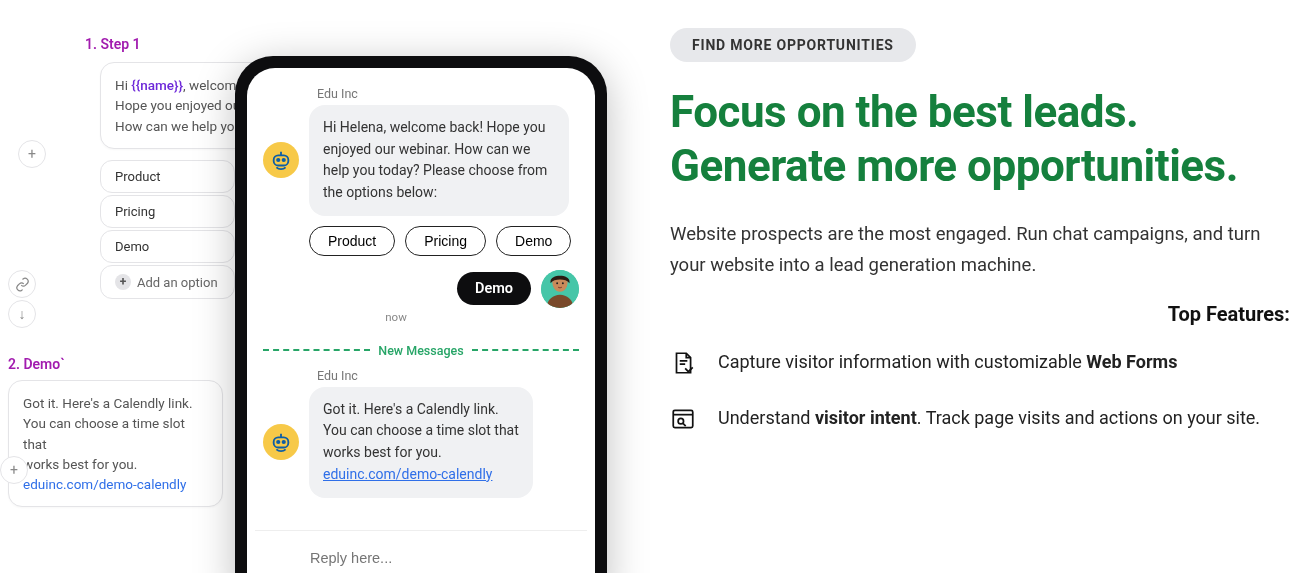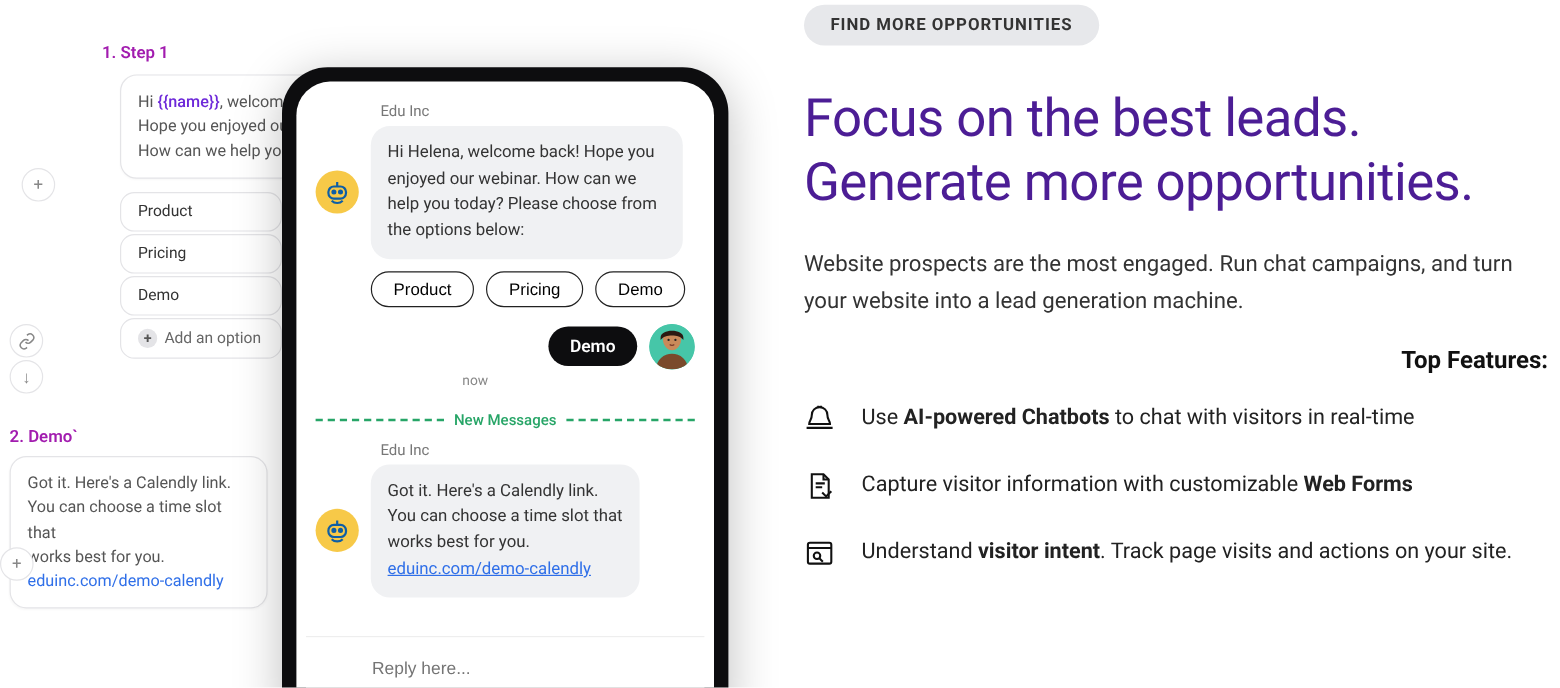--- a/index.html
+++ b/index.html
@@ -242,42 +242,42 @@
     font-size:14.5px;
     color:#888;
     background:transparent;
     margin-left:39px;
   }
 
   
   .marketing {
     position:absolute;
     left: 670px;
-    top: 4px;
+    top: 28px;
     width: 620px;
   }
 
   .pill-badge {
     display:inline-block;
     background:#e7e8eb;
     border-radius:999px;
     padding:9px 22px;
     font-size:14px;
     font-weight:700;
     letter-spacing:0.8px;
     color:#333;
   }
 
   h1.headline {
-    margin-top: 34px;
+    margin-top: 24px;
     font-size: 44px;
     line-height: 1.22;
-    font-weight: 400;
+    font-weight: 700;
     letter-spacing: -0.5px;
-    color:#4c1d95;
+    color:#15803d;
   }
 
   .subtext {
     margin-top: 26px;
     font-size: 18.5px;
     line-height: 1.65;
     color:#333;
     max-width: 620px;
   }
 
@@ -445,32 +445,20 @@
     <span>Focus on the best leads.</span><br>
     <span>Generate more opportunities.</span>
   </h1>
 
   <p class="subtext">Website prospects are the most engaged. Run chat campaigns, and turn your website into a lead generation machine.</p>
 
   <p class="top-features-label">Top Features:</p>
 
   <div class="features">
 
-    <div class="feature">
-      <span class="ficon">
-        <svg viewBox="0 0 24 24" fill="none" stroke="#111" stroke-width="1.6">
-            <path d="M4 16c0-3 2-3 2-7a6 6 0 0 1 12 0c0 4 2 4 2 7z"></path>
-            <path d="M11 3V2M13 3V2"></path>
-            <path d="M2 19h20"></path>
-          </svg>
-      </span>
-      <div>
-        <span>Use </span><b>AI-powered Chatbots</b><span> to chat with visitors in real-time</span>
-      </div>
-    </div>
 
     <div class="feature">
       <span class="ficon">
         <svg viewBox="0 0 24 24" fill="none" stroke="#111" stroke-width="1.6">
             <path d="M6 3h9l4 4v14H6z"></path>
             <path d="M15 3v4h4"></path>
             <path d="M14 17l3 3 4-4"></path>
             <path d="M9 10h7M9 13h5"></path>
           </svg>
       </span>

